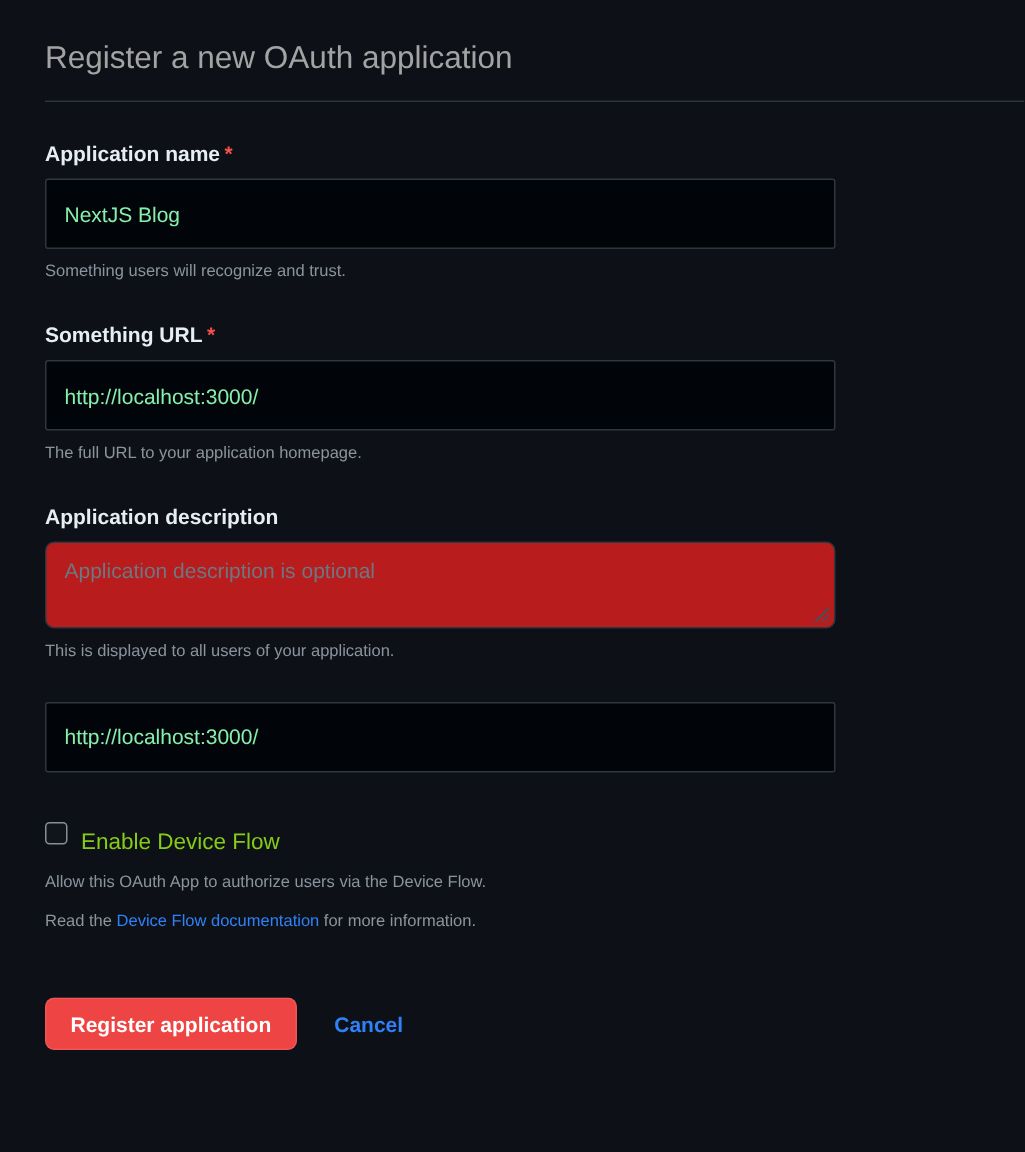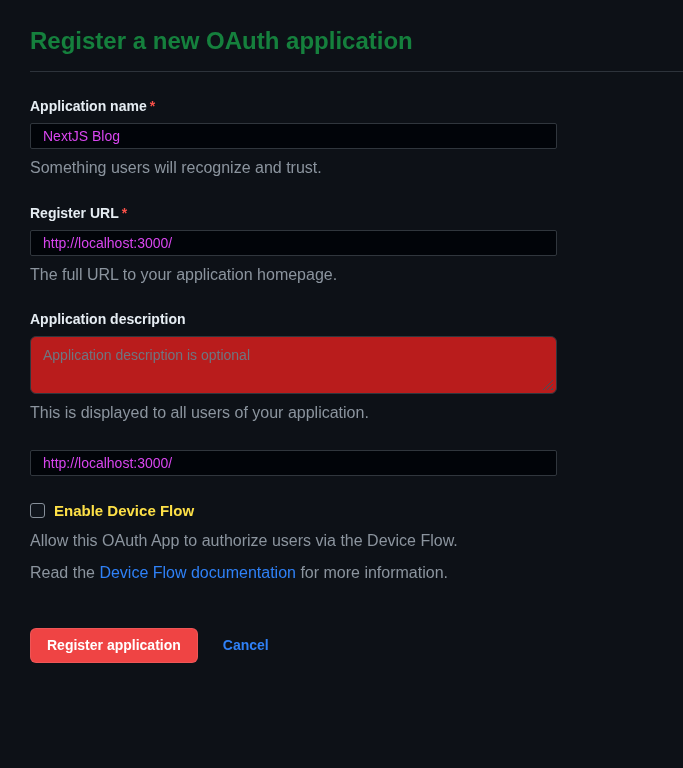--- a/index.html
+++ b/index.html
@@ -6,68 +6,68 @@
   html, body {
     margin: 0; padding: 0;
     width: 683px; height: 768px;
     background: #0d1117;
     font-family: "Liberation Sans", "DejaVu Sans", sans-serif;
     color: #e6edf3;
     overflow: hidden;
   }
   .page { padding: 26px 0 0 30px; }
   .page-title {
-    font-size: 24px; font-weight: 700; color: #15803d;
+    font-size: 21px; font-weight: 400; color: #a3a3a3;
     margin: 0 0 15px 0; line-height: 1.25;
   }
   .title-divider {
     border: none; border-top: 1px solid #2d333b;
     margin: 0 0 26px 0;
   }
   .form-group { width: 527px; margin-bottom: 26px; }
   .field-label {
     display: block; font-size: 14px; font-weight: 700;
     color: #e6edf3; margin-bottom: 9px;
   }
   .required-marker { color: #f85149; font-weight: 700; margin-left: 3px; }
   .text-input {
-    width: 100%; height: 26px;
+    width: 100%; height: 47px;
     background: #010409; border: 1px solid #30363d; border-radius: 2px;
-    color: #d946ef; font-size: 14px; padding: 0 12px;
+    color: #86efac; font-size: 14px; padding: 0 12px;
     font-family: inherit; outline: none;
   }
   .textarea-wrap { position: relative; width: 100%; }
   .description-textarea {
     display: block; width: 100%; height: 58px;
     background: #b91c1c; border: 1px solid #30363d; border-radius: 6px;
     color: #e6edf3; font-size: 14px; padding: 9px 12px;
     font-family: inherit; resize: none; outline: none; line-height: 1.35;
   }
   .text-input::placeholder, .description-textarea::placeholder { color: #6e7681; }
   .resize-grip {
     position: absolute; right: 4px; bottom: 4px;
     width: 11px; height: 11px;
     background: repeating-linear-gradient(135deg, transparent 0 2px, #484f58 2px 3px);
     clip-path: polygon(100% 0, 100% 100%, 0 100%);
     cursor: nwse-resize;
   }
   .note {
-    font-size: 16px; color: #8b949e;
+    font-size: 11px; color: #8b949e;
     margin: 8px 0 0 0; line-height: 1.35;
   }
   .inline-link { color: #2f81f7; text-decoration: none; cursor: pointer; }
   .checkbox-group { width: 527px; margin-bottom: 0; }
   .checkbox-row { display: flex; align-items: center; }
   .device-flow-checkbox {
     appearance: none; -webkit-appearance: none;
     width: 15px; height: 15px; margin: 0 9px 0 0; flex: none;
     background: #10151c; border: 1px solid #868f99; border-radius: 3px;
     cursor: pointer;
   }
-  .checkbox-label { font-size: 15px; font-weight: 700; color: #fde047; cursor: pointer; }
+  .checkbox-label { font-size: 15px; font-weight: 400; color: #84cc16; cursor: pointer; margin-top: 12px; }
   .checkbox-note { margin-top: 11px; }
   .actions { display: flex; align-items: center; margin-top: 44px; }
   .btn-primary {
     height: 35px; padding: 0 16px;
     background: #ef4444; color: #ffffff;
     font-size: 14px; font-weight: 700; font-family: inherit;
     border: 1px solid rgba(240, 246, 252, 0.1); border-radius: 6px;
     cursor: pointer;
   }
   .cancel-link {
@@ -88,21 +88,21 @@
     <div class="form-group">
       <label class="field-label">
         <span>Application name</span><span class="required-marker">*</span>
       </label>
       <input class="text-input" type="text" value="NextJS Blog" style="">
       <p class="note">Something users will recognize and trust.</p>
     </div>
 
     <div class="form-group">
       <label class="field-label">
-        <span>Register URL</span><span class="required-marker">*</span>
+        <span>Something URL</span><span class="required-marker">*</span>
       </label>
       <input class="text-input" type="text" value="http://localhost:3000/" style="">
       <p class="note">The full URL to your application homepage.</p>
     </div>
 
     <div class="form-group">
       <label class="field-label">
         <span>Application description</span>
       </label>
       <div class="textarea-wrap">

